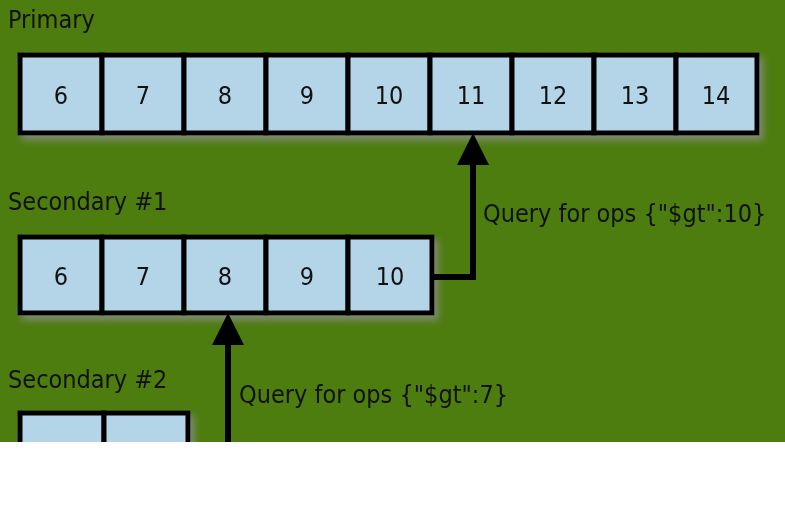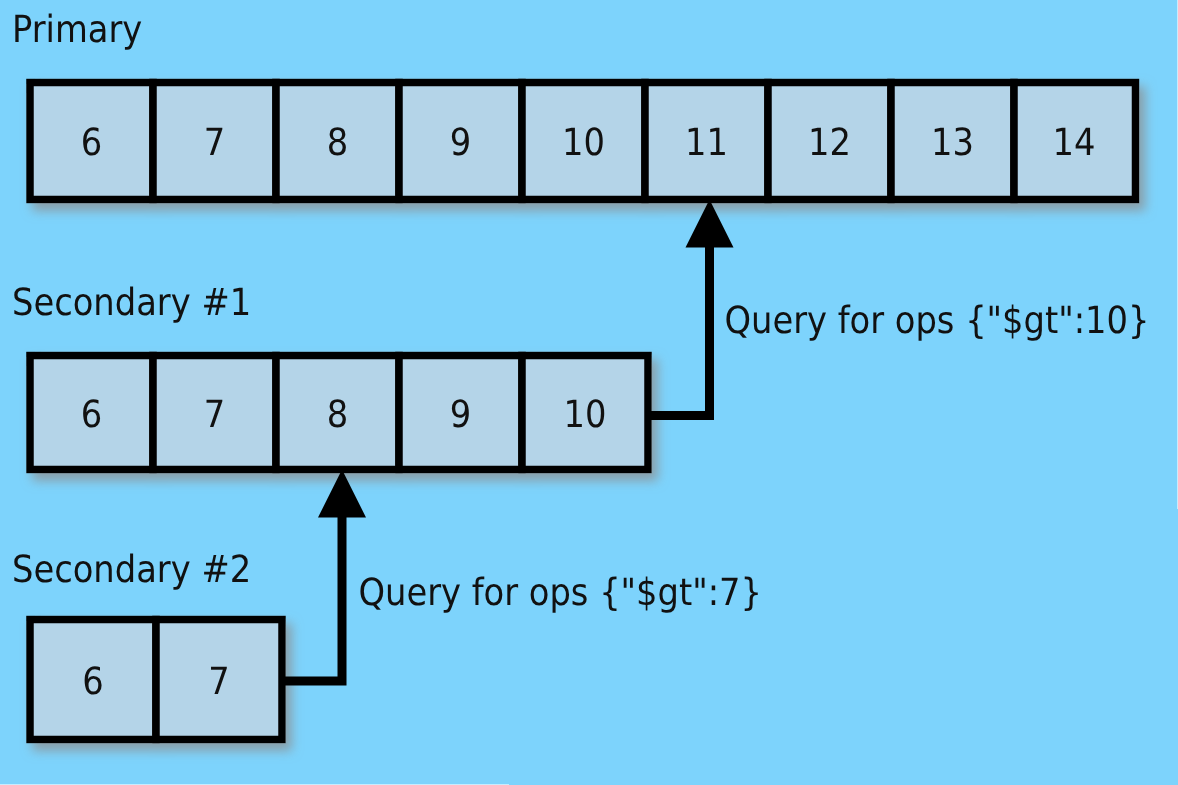--- a/index.html
+++ b/index.html
@@ -6,22 +6,22 @@
     margin: 0;
     padding: 0;
     background: #ffffff;
   }
   body {
     font-family: "Liberation Sans", sans-serif;
   }
   #diagram-root {
     position: relative;
     width: 785px;
-    height: 523px;
-    background: #7dd3fc;
+    height: 442px;
+    background: #4d7c0f;
     overflow: hidden;
   }
   svg.canvas {
     position: absolute;
     top: 0;
     left: 0;
     width: 785px;
     height: 523px;
     display: block;
   }

